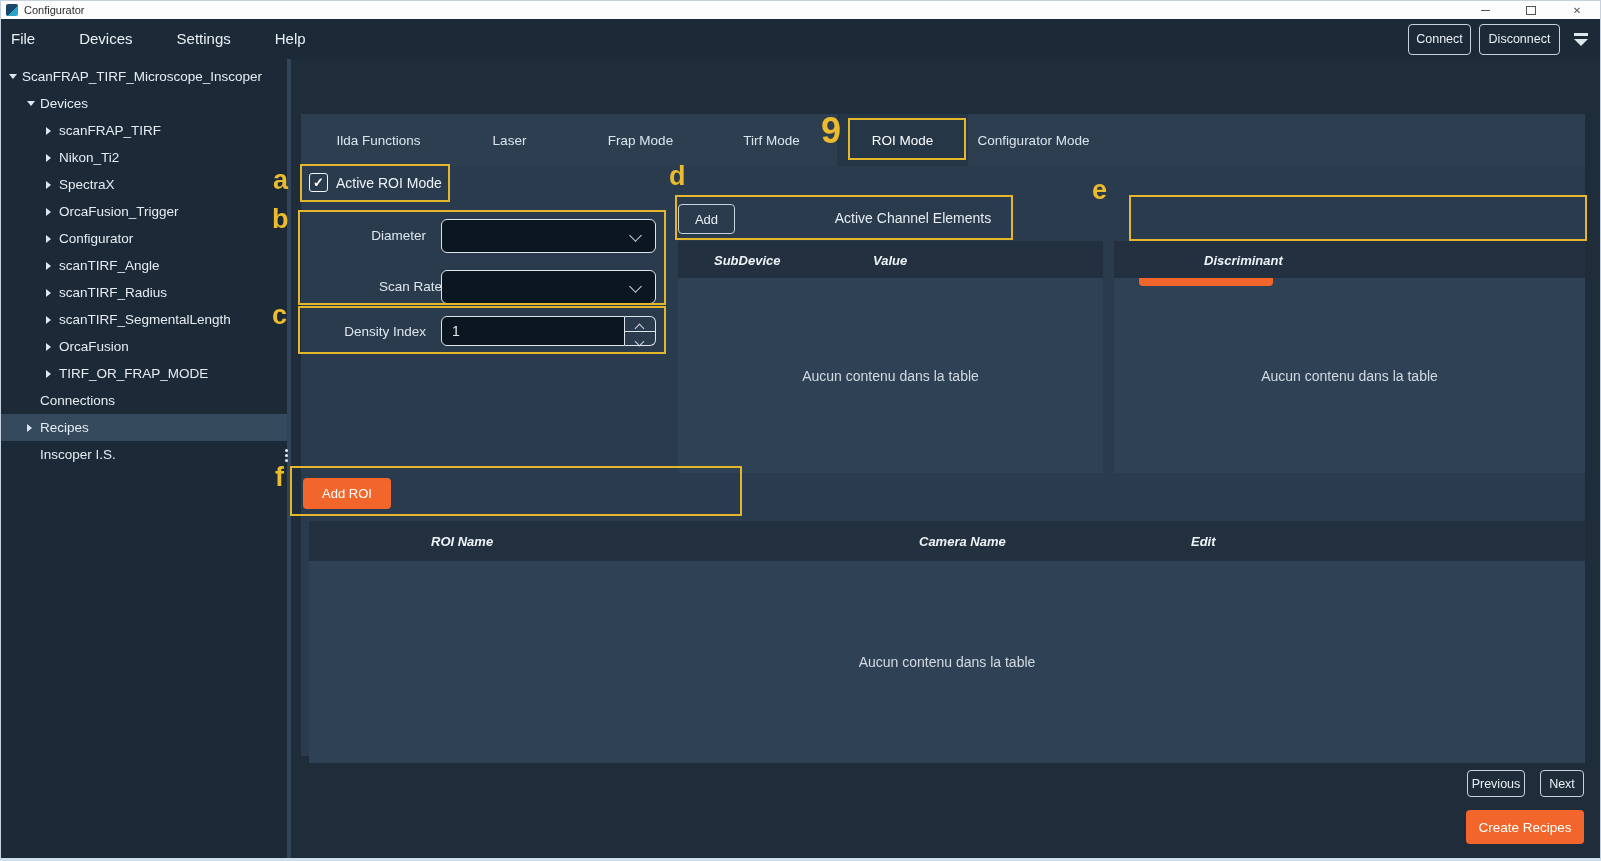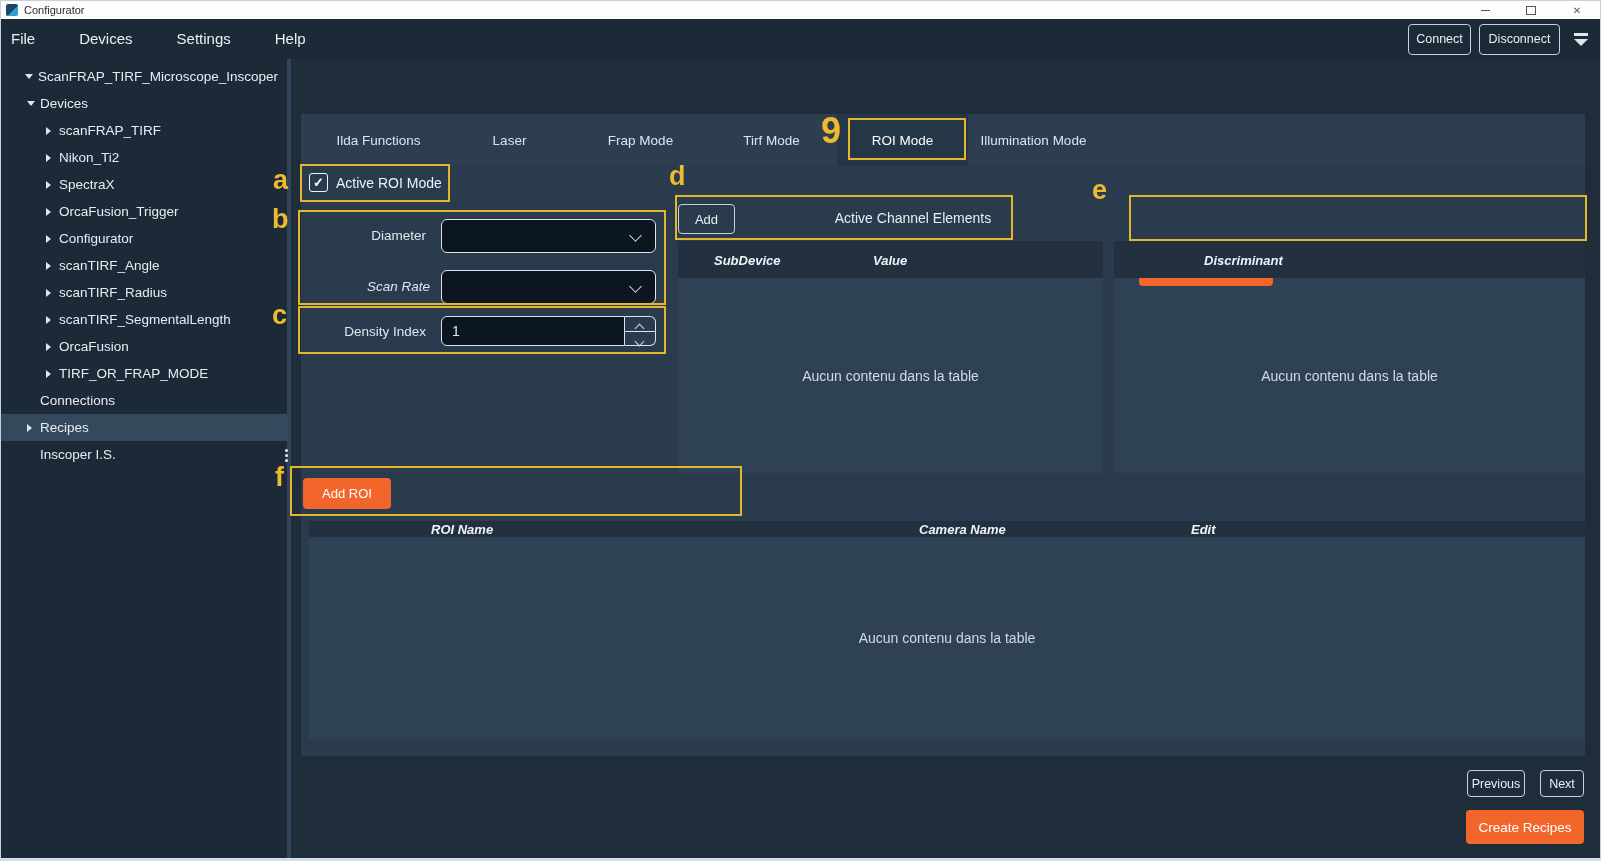--- a/index.html
+++ b/index.html
@@ -26,21 +26,21 @@
   .btn-connect{width:63px;height:31px;margin-right:8px;}
   .btn-disconnect{width:81px;height:31px;}
   .filter-icon{margin:0 12px 0 14px;display:flex;flex-direction:column;align-items:center;}
   .flt-bar{width:14px;height:3px;background:#dfe7ee;margin-bottom:3px;}
   .flt-tri{width:0;height:0;border-top:7px solid #dfe7ee;border-left:7px solid transparent;border-right:7px solid transparent;}
 
   
   .sidebar{position:absolute;left:0;top:58px;width:286px;height:803px;background:#1c2a38;padding-top:4px;box-sizing:border-box;}
   .tree-row{height:27px;display:flex;align-items:center;color:#e6ecf2;font-size:13.5px;white-space:nowrap;}
   .tree-row.sel{background:#35495c;text-align:right;}
-  .lvl0{padding-left:24px;}.lvl1{padding-left:26px;}.lvl2{padding-left:45px;}
+  .lvl0{padding-left:8px;}.lvl1{padding-left:26px;}.lvl2{padding-left:45px;}
   .arrow{width:10px;margin-right:3px;display:flex;align-items:center;}
   .tri-right{width:0;height:0;border-left:5px solid #dfe7ee;border-top:4px solid transparent;border-bottom:4px solid transparent;}
   .tri-down{width:0;height:0;border-top:5px solid #dfe7ee;border-left:4px solid transparent;border-right:4px solid transparent;}
   .splitter{position:absolute;left:286px;top:58px;width:4px;height:803px;background:#31445a;}
   .grip{position:absolute;left:-2px;top:390px;display:flex;flex-direction:column;gap:2px;}
   .grip i{width:3px;height:3px;border-radius:50%;background:#e8eef3;display:block;}
 
   
   .main{position:absolute;left:290px;top:58px;width:1311px;height:803px;background:#1f2d3b;}
   .main-title{position:absolute;left:10px;top:24px;width:1284px;text-align:center;color:#fff;font-size:15.5px;font-weight:bold;}
@@ -85,21 +85,21 @@
 
   .col-right{position:absolute;left:813px;top:33px;width:471px;height:274px;}
   .orange-btn{background:#f2662b;border:none;border-radius:4px;color:#fff;font-size:13px;
               font-family:"Liberation Sans",sans-serif;cursor:default;}
   .btn-adddisc{position:absolute;left:25px;top:5px;width:134px;height:34px;margin-top:48px;}
   .col-right .thead{height:37px;}
   .col-right .tbody{height:195px;}
 
   .btn-addroi{position:absolute;left:2px;top:312px;width:88px;height:31px;}
   .roi-table{position:absolute;left:8px;top:355px;width:1276px;height:235px;}
-  .roi-table .thead{height:16px;}
+  .roi-table .thead{height:40px;}
   .roi-table .tbody{height:202px;}
 
   
   .btn-prev{position:absolute;left:1176px;top:711px;width:58px;height:27px;}
   .btn-next{position:absolute;left:1249px;top:711px;width:44px;height:27px;}
   .btn-create{position:absolute;left:1175px;top:751px;width:118px;height:34px;font-size:13.5px;}
 
   
   .anno{position:absolute;left:0;top:0;width:100%;height:100%;pointer-events:none;}
   .alet{position:absolute;color:#ecbb2e;font-weight:bold;font-size:27px;line-height:1;}
@@ -238,38 +238,38 @@
   </div>
 
   <div class="main">
 
     <div class="tabstrip">
       <div class="tab">Ilda Functions</div>
       <div class="tab">Laser</div>
       <div class="tab">Frap Mode</div>
       <div class="tab">Tirf Mode</div>
       <div class="tab sel">ROI Mode</div>
-      <div class="tab">Illumination Mode</div>
+      <div class="tab">Configurator Mode</div>
     </div>
 
     <div class="panel">
 
       <div class="cb-row">
         <span class="checkbox">
             <span class="ck">✓</span>
           </span>
         <span class="cb-label">Active ROI Mode</span>
       </div>
 
       <span class="f-label" style="left:0;top:62px;">Diameter</span>
       <div class="dropdown" style="top:53px;">
           <i class="chev"></i>
         </div>
 
-      <span class="f-label" style="left:4px;top:113px;font-style:italic;">Scan Rate</span>
+      <span class="f-label" style="left:16px;top:113px;">Scan Rate</span>
       <div class="dropdown" style="top:104px;">
           <i class="chev"></i>
         </div>
 
       <span class="f-label" style="left:0;top:158px;">Density Index</span>
       <div class="numwrap">
         <input class="numinput" value="1" style="">
         <div class="spin">
           <div class="spin-btn up">
               <i class="schev up"></i>

